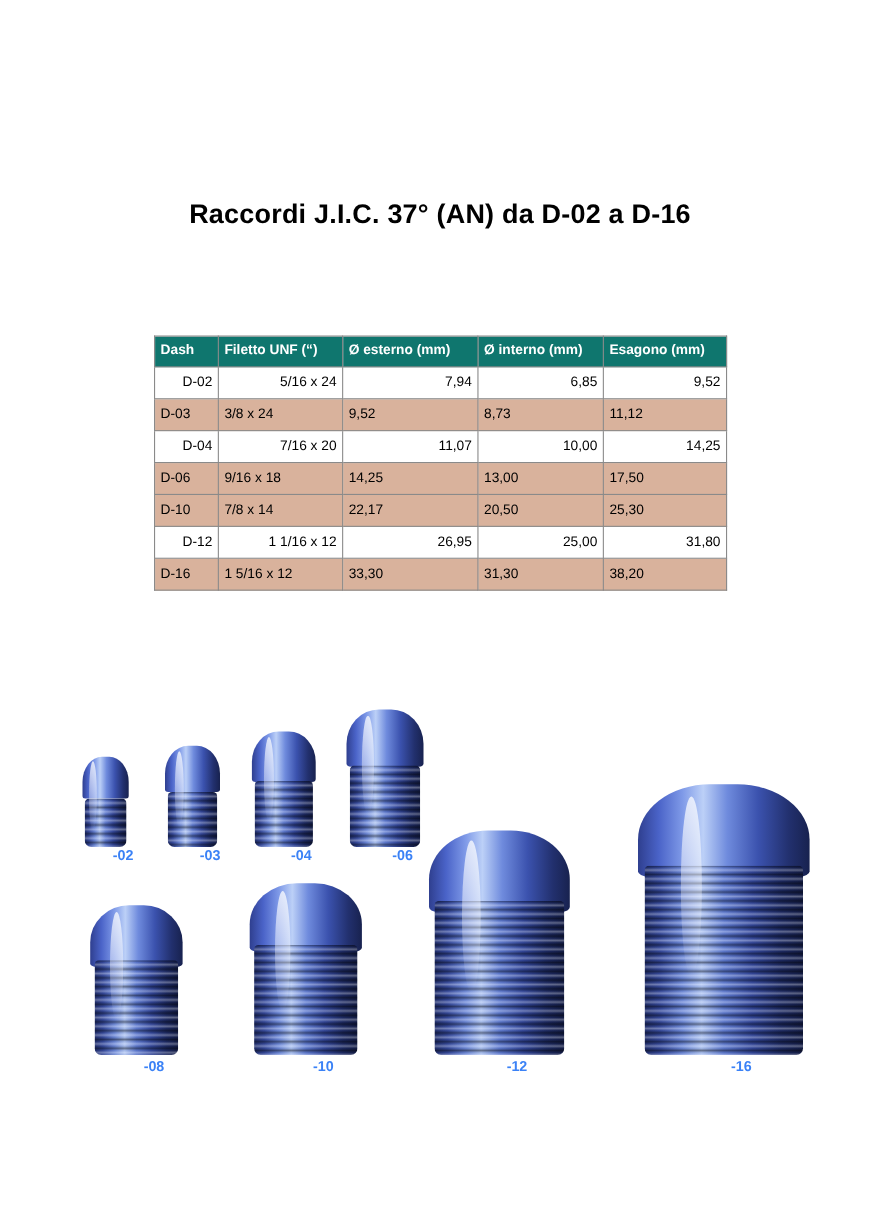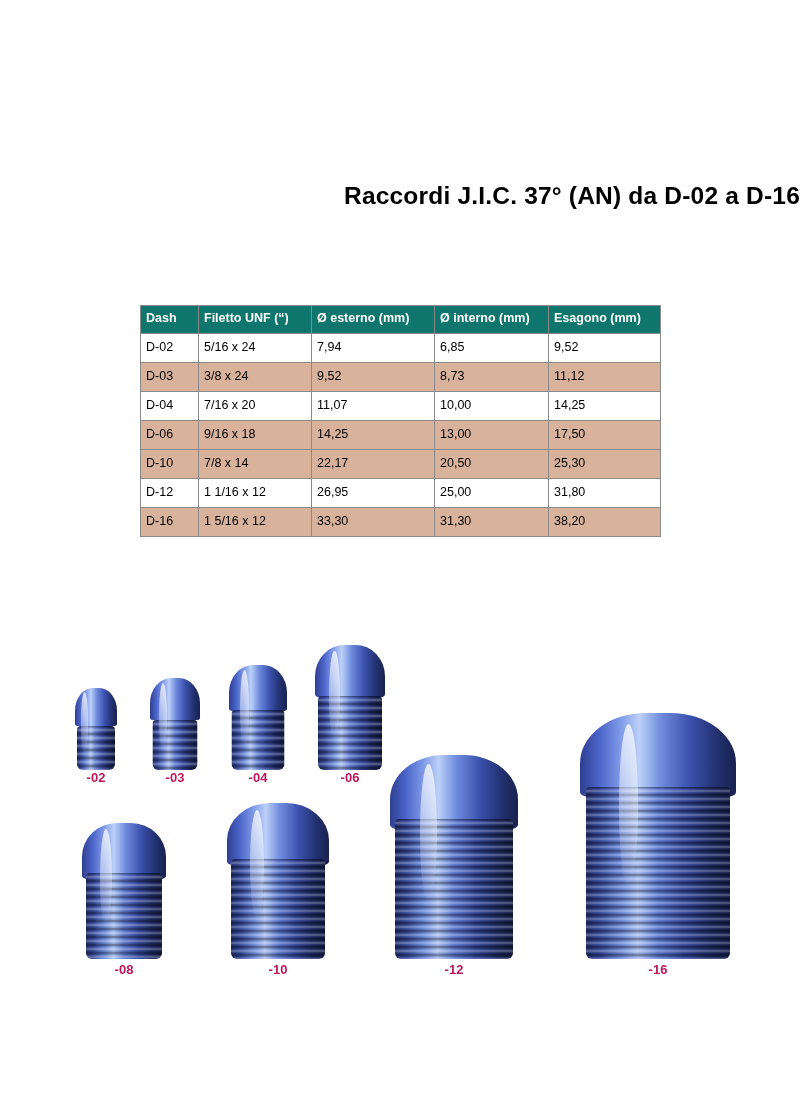--- a/index.html
+++ b/index.html
@@ -23,21 +23,21 @@
     height: 1100px;
     background: #ffffff;
   }
 
   
   .title {
     position: absolute;
     left: 0;
     top: 182px;
     width: 800px;
-    text-align: right;
+    text-align: center;
     font-size: 24.5px;
     font-weight: bold;
     letter-spacing: 0.2px;
     color: #000;
   }
 
   
   .table-wrap {
     position: absolute;
     left: 140px;
@@ -61,20 +61,21 @@
   table.spec thead th {
     background: #0f766e;
     color: #ffffff;
     font-weight: bold;
     font-size: 12.5px;
     border-color: #8a8a8a;
     height: 20px;
   }
   table.spec tbody tr.odd td {
     background: #ffffff;
+    text-align: right;
   }
   table.spec tbody tr.even td {
     background: #d9b29c;
   }
   .col-dash   { width: 58px; }
   .col-thread { width: 113px; }
   .col-ext    { width: 123px; }
   .col-int    { width: 114px; }
   .col-hex    { width: 112px; }
 
@@ -144,26 +145,26 @@
     left: 30%;
     width: 10%;
     height: 60%;
     background: linear-gradient(to bottom, rgba(255,255,255,0.75), rgba(255,255,255,0.0));
     border-radius: 50%;
     pointer-events: none;
   }
   .caption {
     position: absolute;
     bottom: 8px;
-    left: 0;
+    left: 16px;
     width: 100%;
     text-align: center;
     font-size: 13px;
     font-weight: bold;
-    color: #be185d;
+    color: #3b82f6;
   }
 </style>
 </head>
 <body>
 
 <div class="page">
 
   <div class="title">Raccordi J.I.C. 37° (AN) da D-02 a D-16</div>
 
   <div class="table-wrap">

